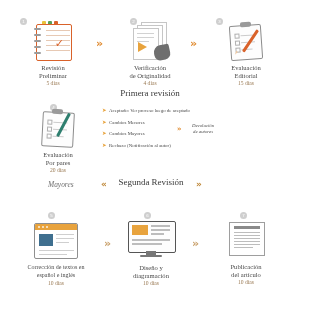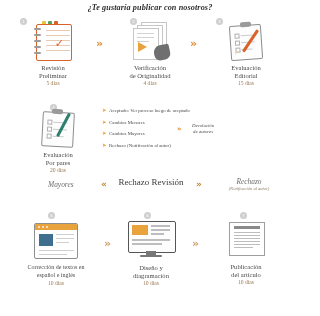--- a/index.html
+++ b/index.html
@@ -108,21 +108,20 @@
   .doc{width:46px;height:36px;position:relative;}
   .doc-pg{position:absolute;background:#fff;border:1px solid #9e9e9e;}
   .doc-ln{position:absolute;height:1.2px;background:#bdbdbd;}
   .doc-hdr{position:absolute;height:3px;background:#8a8a8a;}
 </style>
 </head>
 <body>
 
 <div class="canvas">
 
-  <div class="title">¿Te gustaría publicar con nosotros?</div>
 
   <div class="step" style="left:18px;top:18px;width:70px;">
     <div class="badge" style="left:2px;top:0px;">1</div>
     <div class="icon notebook" style="margin-top:3px;">
       <div class="nb-tab" style="left:10px;background:#e8c33d;"></div>
       <div class="nb-tab" style="left:16px;background:#57a05a;"></div>
       <div class="nb-tab" style="left:22px;background:#d9622a;"></div>
       <div class="nb-body">
         <div class="nb-line" style="top:5px;"></div>
         <div class="nb-line" style="top:10px;"></div>
@@ -185,20 +184,21 @@
       </div>
       <div class="clip-top"></div>
       <div class="pencil" style="left:23px;top:7px;"></div>
       <div class="pencil-tip" style="left:9px;top:30px;transform:rotate(34deg);"></div>
     </div>
     <div class="cap" style="margin-top:3px;">Evaluación</div>
     <div class="cap">Editorial</div>
     <div class="days">15 días</div>
   </div>
 
+  <div class="sec" style="left:80px;top:88px;width:140px;">Primera revisión</div>
 
   <div class="step" style="left:20px;top:104px;width:76px;">
     <div class="badge" style="left:30px;top:0px;">4</div>
     <div class="icon clip" style="margin-top:4px;">
       <div class="clip-b" style="transform:rotate(3deg);">
         <div class="clip-box" style="left:4px;top:7px;"></div>
         <div class="clip-ln" style="left:10px;top:8.5px;width:14px;"></div>
         <div class="clip-box" style="left:4px;top:14px;"></div>
         <div class="clip-ln" style="left:10px;top:15.5px;width:14px;"></div>
         <div class="clip-box" style="left:4px;top:21px;"></div>
@@ -226,26 +226,22 @@
   </div>
 
   <div class="chev" style="left:177px;top:124px;font-size:7px;">»</div>
   <div class="side" style="left:192px;top:123px;">
     <span>Devolución</span><br>
     <span>de autores</span>
   </div>
 
   <div class="band-label" style="left:48px;top:180px;">Mayores</div>
   <div class="chev" style="left:101px;top:179px;font-size:9px;color:#c08a3c;">«</div>
-  <div class="sec" style="left:110px;top:177px;width:82px;font-weight:normal;">Rechazo Revisión</div>
+  <div class="sec" style="left:110px;top:177px;width:82px;font-weight:normal;">Segunda Revisión</div>
   <div class="chev" style="left:196px;top:179px;font-size:9px;color:#c08a3c;">»</div>
-  <div class="band-label" style="left:214px;top:177px;width:70px;text-align:center;">
-    <span>Rechazo</span>
-    <span class="band-sub">(Notificación al autor)</span>
-  </div>
 
   <div class="step" style="left:12px;top:212px;width:88px;">
     <div class="badge" style="left:36px;top:0px;">5</div>
     <div class="icon browser" style="margin-top:11px;">
       <div class="br-frame">
         <div class="br-bar">
           <div class="br-dot" style="left:3px;"></div>
           <div class="br-dot" style="left:7px;"></div>
           <div class="br-dot" style="left:11px;"></div>
         </div>

